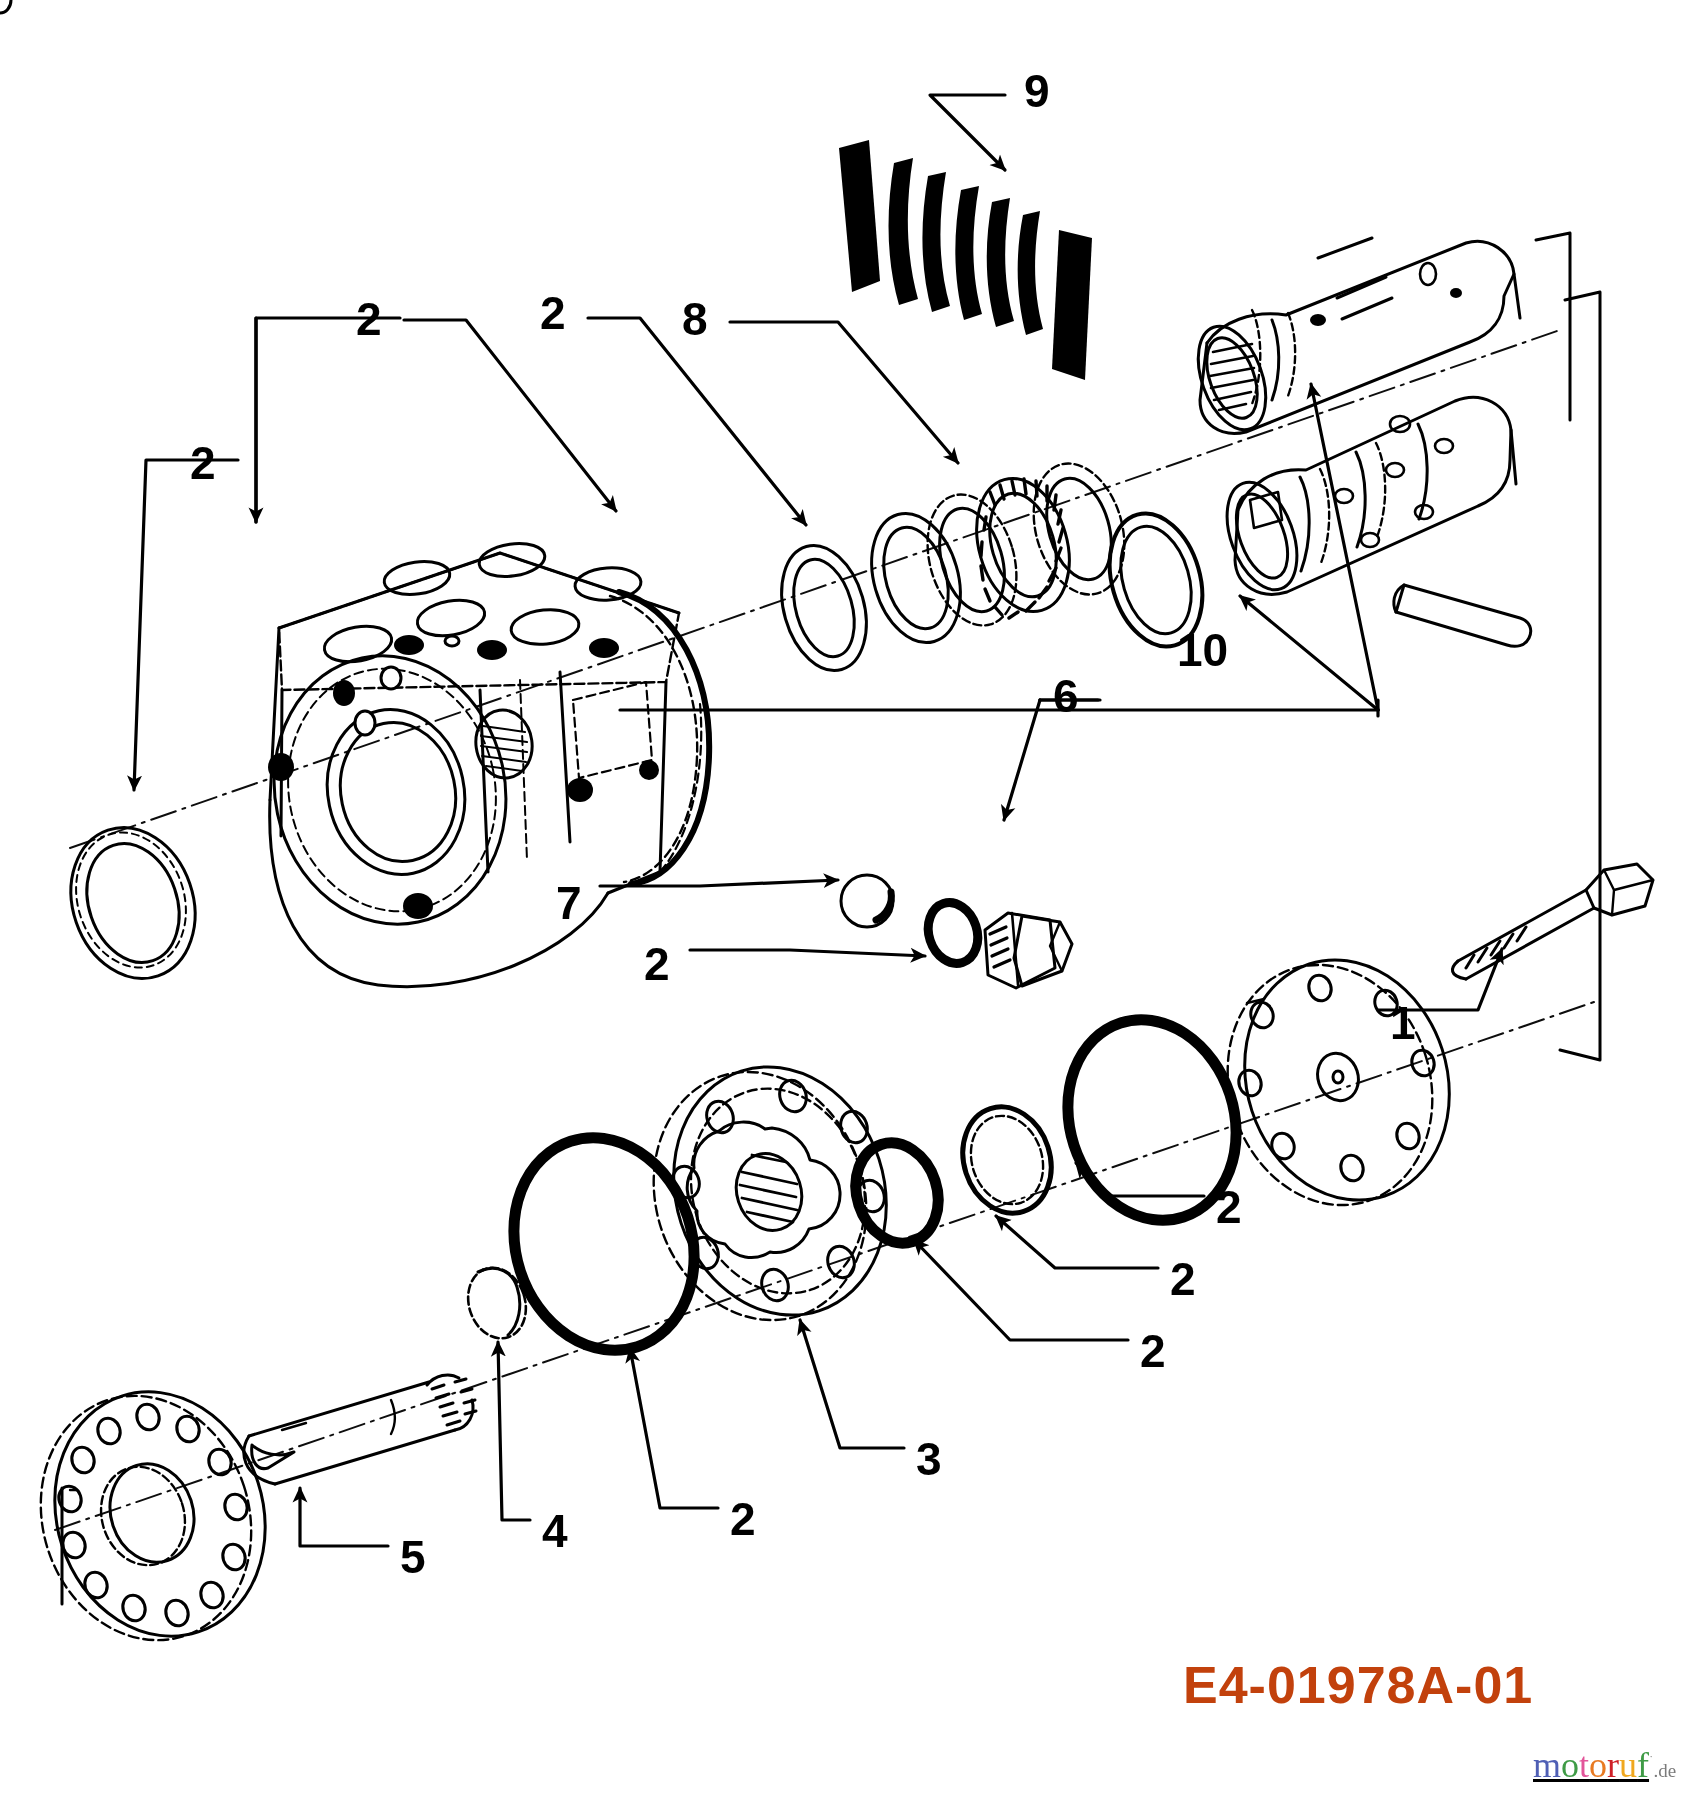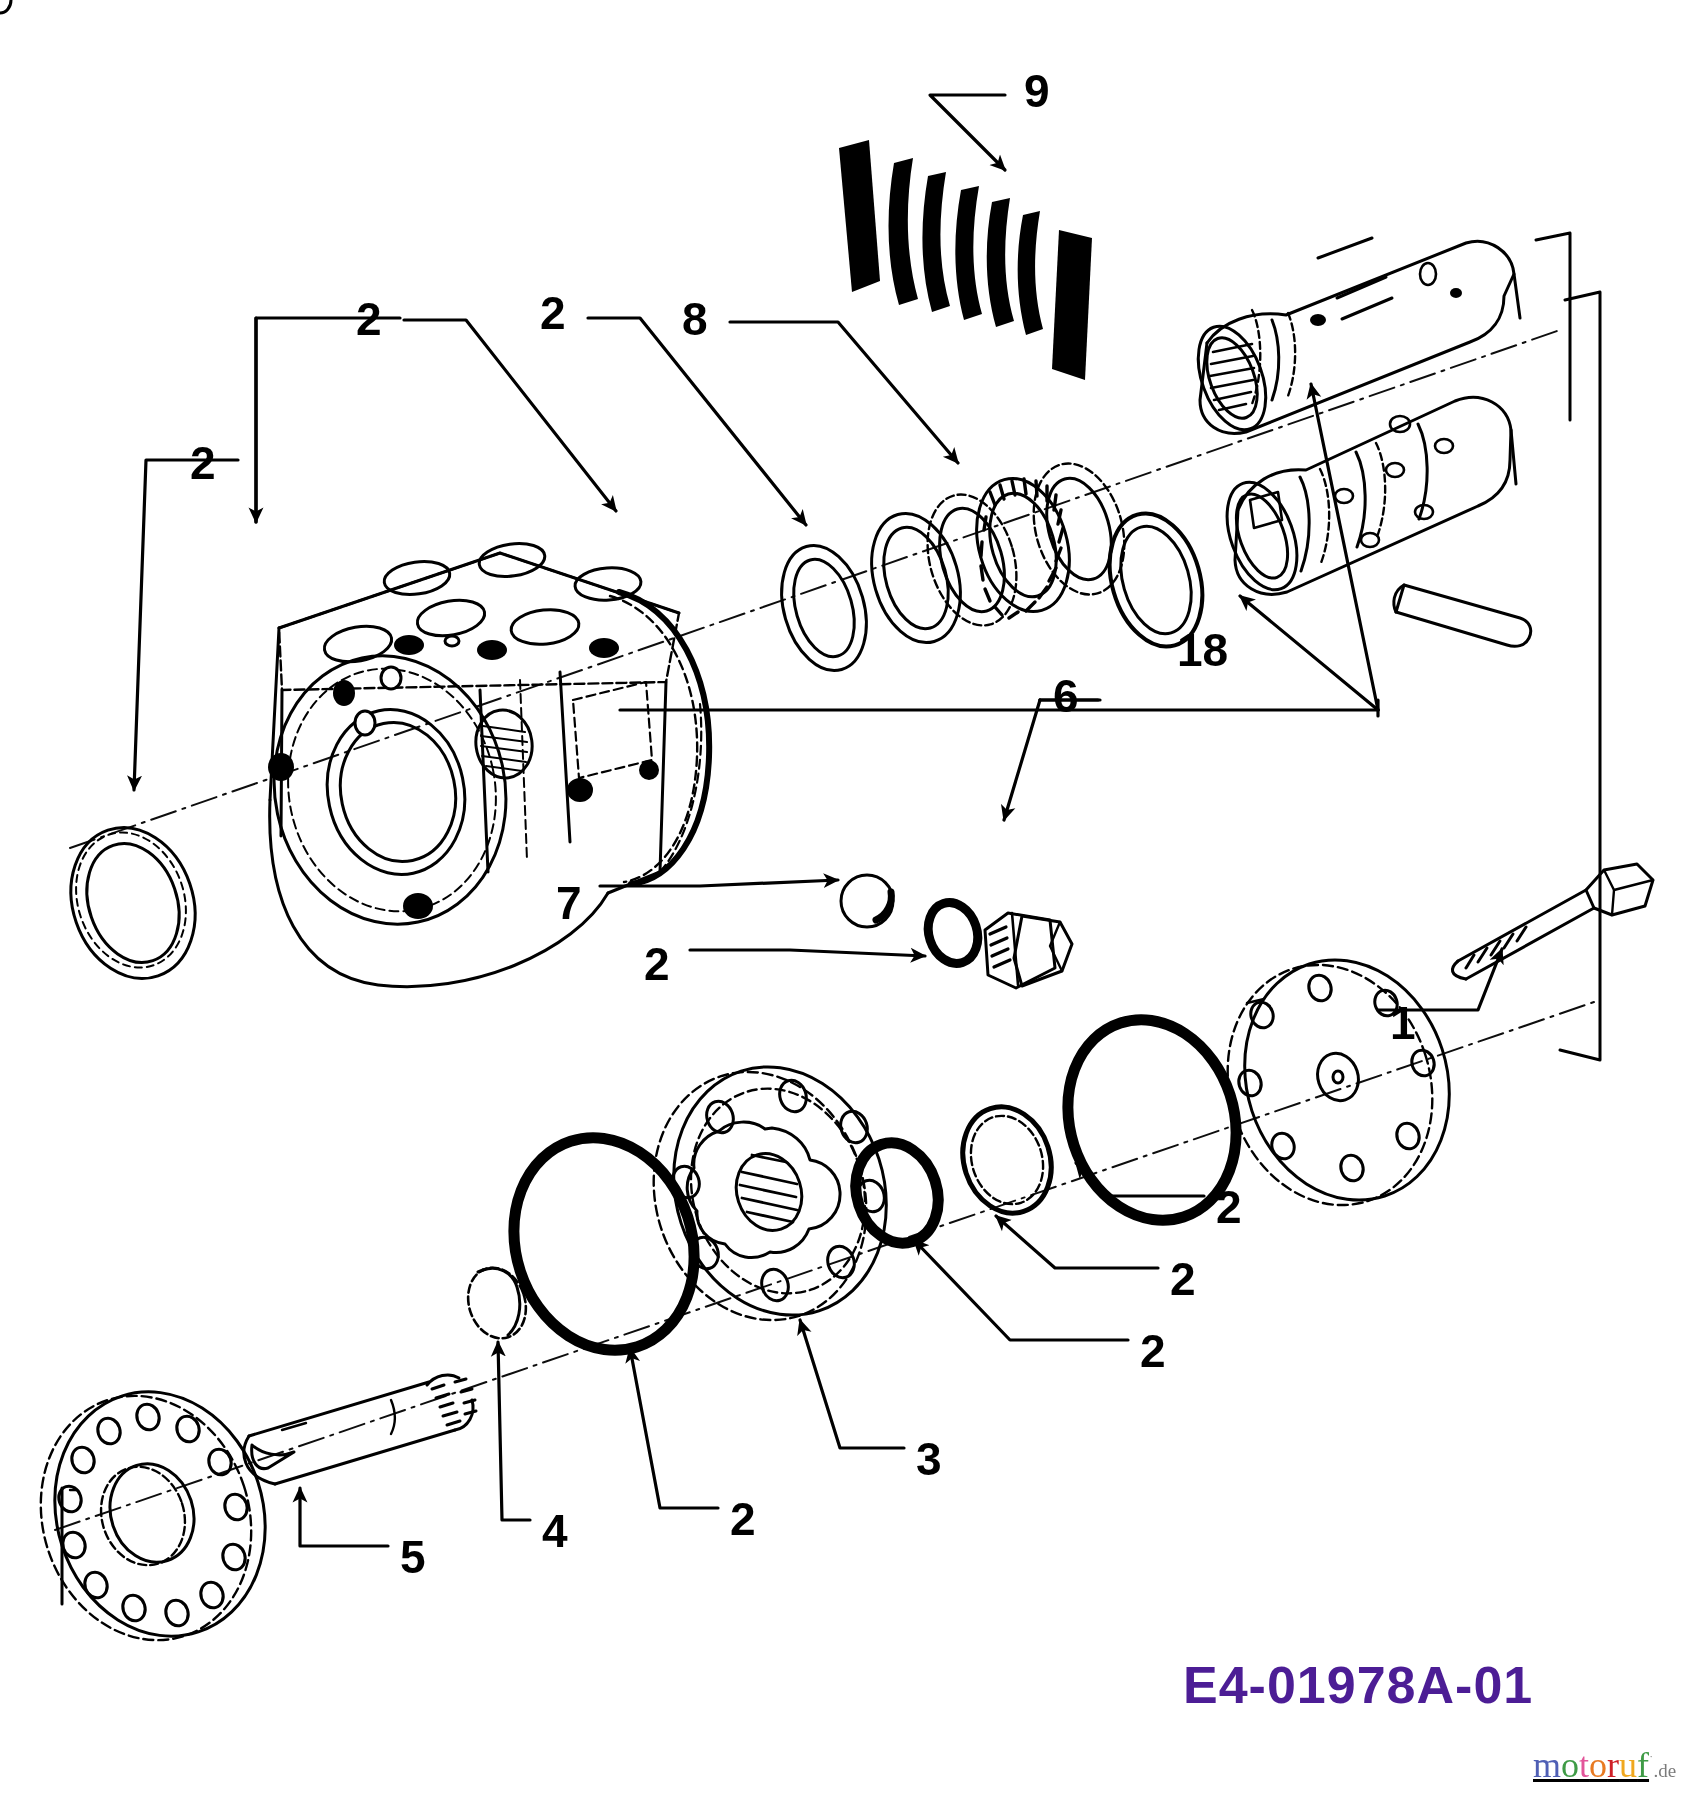--- a/index.html
+++ b/index.html
@@ -27,21 +27,21 @@
   .callout.wide{font-size:46px;}
 
   
   #drawing-number{
     position:absolute;
     left:1183px;top:1655px;
     font-family:"Liberation Sans", sans-serif;
     font-weight:bold;
     font-size:52px;
     letter-spacing:1px;
-    color:#4c1d95;
+    color:#c2410c;
     white-space:nowrap;
   }
 
   
   #watermark{
     position:absolute;
     left:1533px;top:1742px;
     font-family:"Liberation Serif", serif;
     font-size:36px;
     line-height:36px;
@@ -478,21 +478,21 @@
       </g>
 
     </g>
   </svg>
 
   <div class="callout" style="left:1024px;top:68px;">9</div>
   <div class="callout" style="left:356px;top:296px;">2</div>
   <div class="callout" style="left:540px;top:290px;">2</div>
   <div class="callout" style="left:682px;top:296px;">8</div>
   <div class="callout" style="left:190px;top:440px;">2</div>
-  <div class="callout wide" style="left:1177px;top:627px;">18</div>
+  <div class="callout wide" style="left:1177px;top:627px;">10</div>
   <div class="callout" style="left:1053px;top:673px;">6</div>
   <div class="callout" style="left:556px;top:880px;">7</div>
   <div class="callout" style="left:644px;top:941px;">2</div>
   <div class="callout" style="left:1390px;top:1000px;">1</div>
   <div class="callout" style="left:1216px;top:1184px;">2</div>
   <div class="callout" style="left:1170px;top:1256px;">2</div>
   <div class="callout" style="left:1140px;top:1328px;">2</div>
   <div class="callout" style="left:916px;top:1436px;">3</div>
   <div class="callout" style="left:730px;top:1496px;">2</div>
   <div class="callout" style="left:542px;top:1508px;">4</div>

